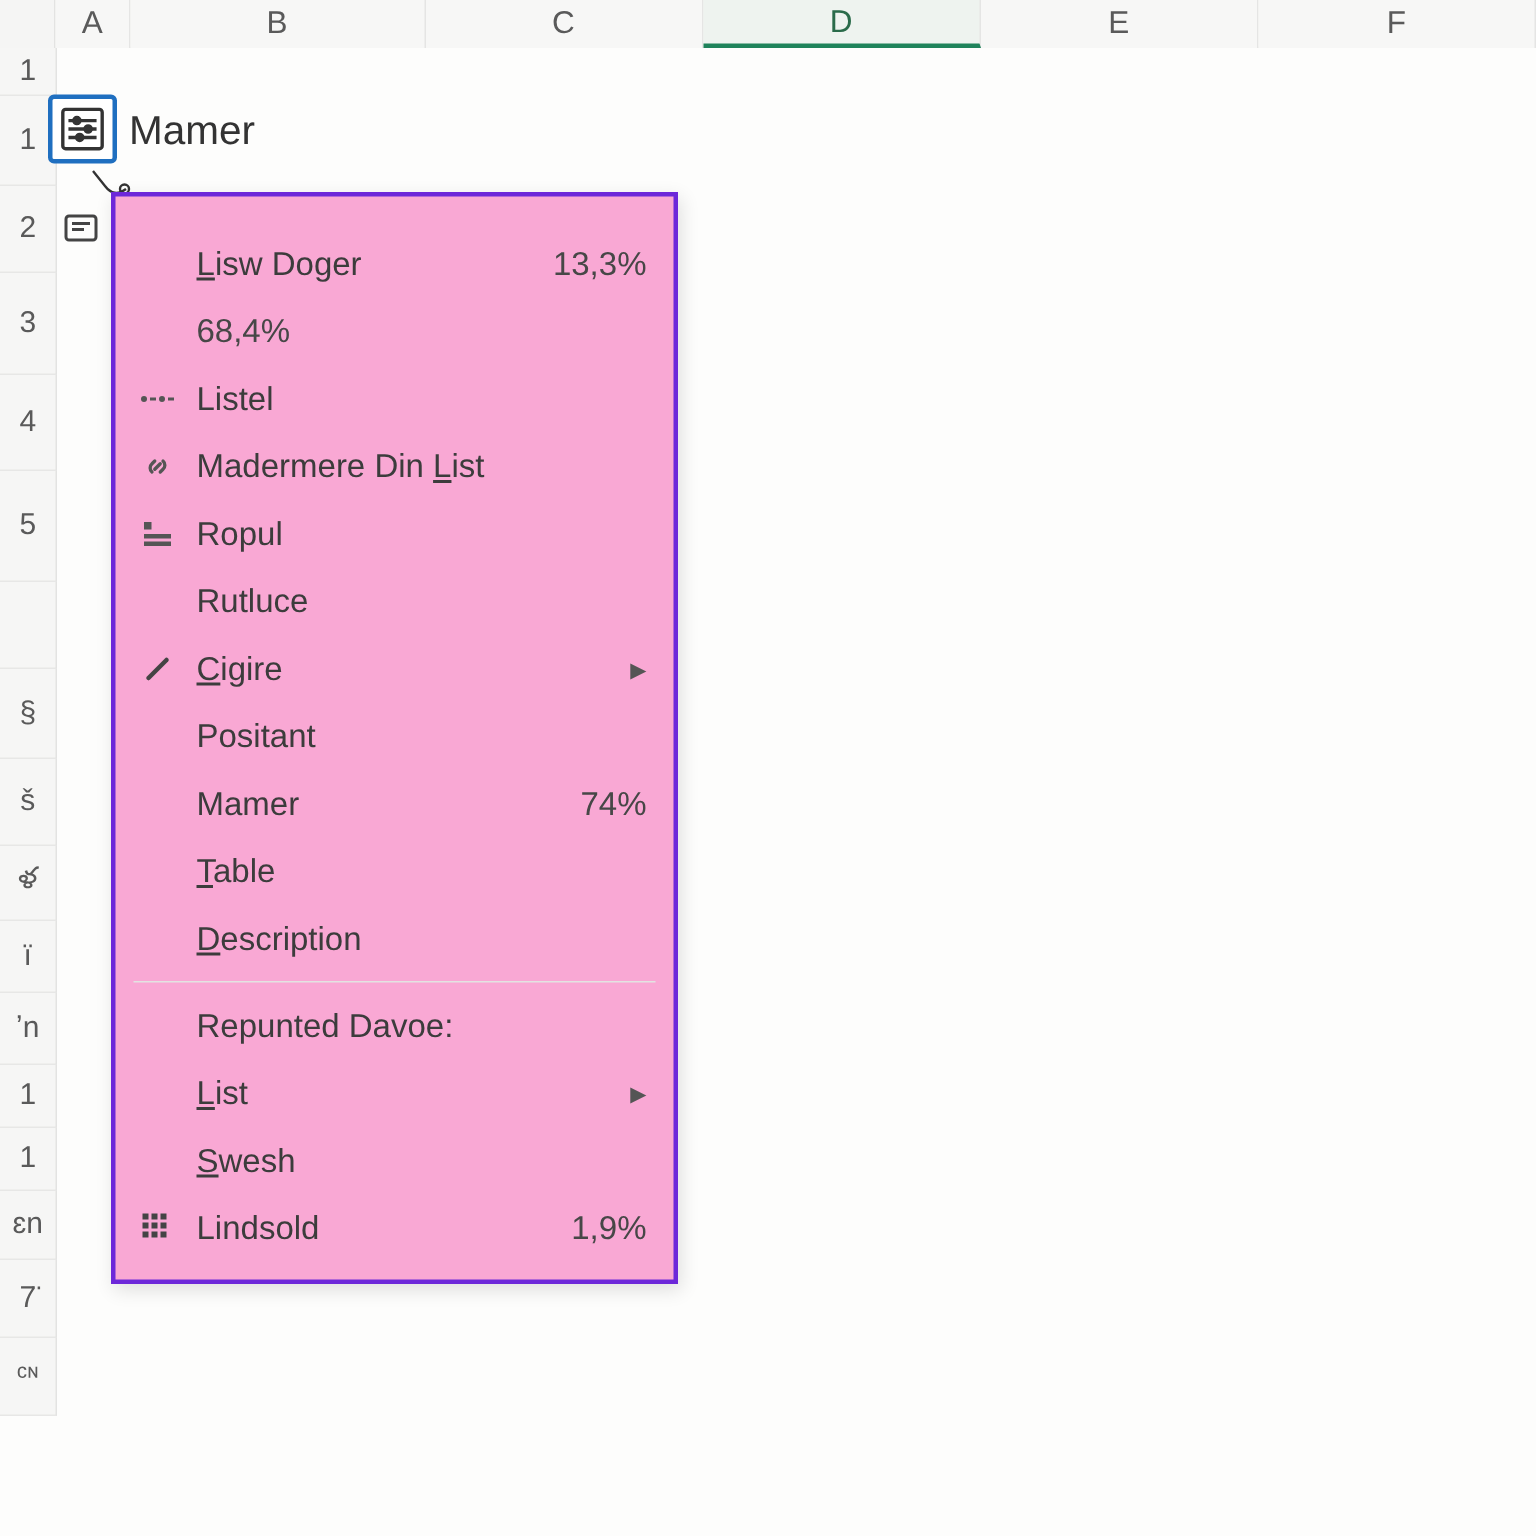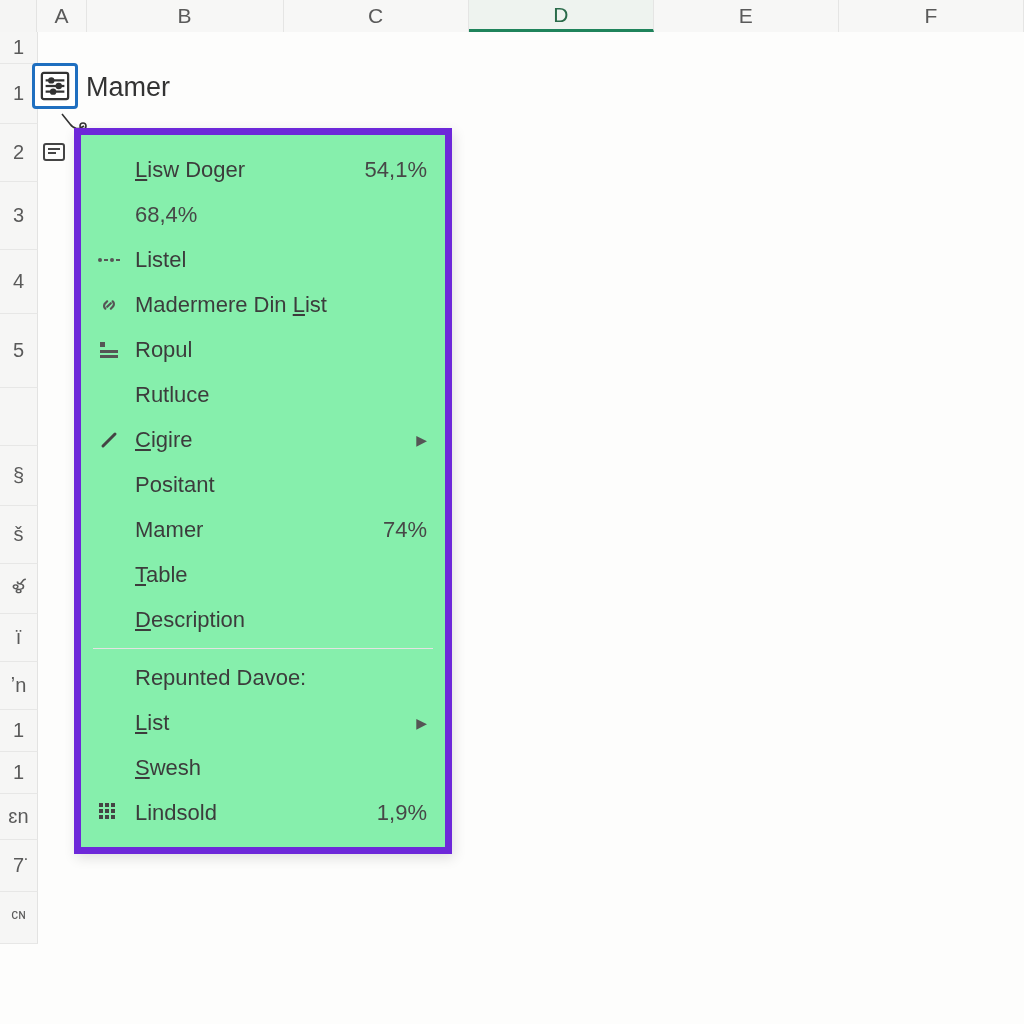--- a/index.html
+++ b/index.html
@@ -112,24 +112,24 @@
     height: 22px;
     color: #333;
   }
 
   
   .menu {
     position: absolute;
     left: 74px;
     top: 128px;
     width: 378px;
-    background: #86efac;
-    border: 7px solid #6d28d9;
+    background: #f9a8d4;
+    border: 3px solid #6d28d9;
     box-shadow: 2px 4px 12px rgba(0,0,0,0.12);
-    padding: 12px 0 12px 0;
+    padding: 22px 0 12px 0;
   }
   .menu-item {
     display: flex;
     align-items: center;
     height: 45px;
     padding: 0 18px 0 12px;
     font-size: 22px;
     color: #3c3c3c;
     cursor: default;
   }
@@ -221,21 +221,21 @@
       <rect x="2" y="4" width="20" height="16" rx="2"></rect>
       <line x1="6" y1="9" x2="18" y2="9"></line>
       <line x1="6" y1="13" x2="14" y2="13"></line>
     </svg>
   </div>
 
   <div class="menu" id="menu">
       <div class="menu-item">
         <span class="mi-icon"></span>
         <span class="mi-label"><span class="u">L</span>isw Doger</span>
-        <span class="mi-right">54,1%</span>
+        <span class="mi-right">13,3%</span>
       </div>
       <div class="menu-item">
         <span class="mi-icon"></span>
         <span class="mi-right">68,4%</span>
       </div>
       <div class="menu-item">
         <span class="mi-icon">
           <svg width="24" height="16" viewBox="0 0 24 16">
             <circle cx="3" cy="8" r="2" fill="#555"></circle>
             <rect x="7" y="7" width="4" height="2" fill="#555"></rect>

